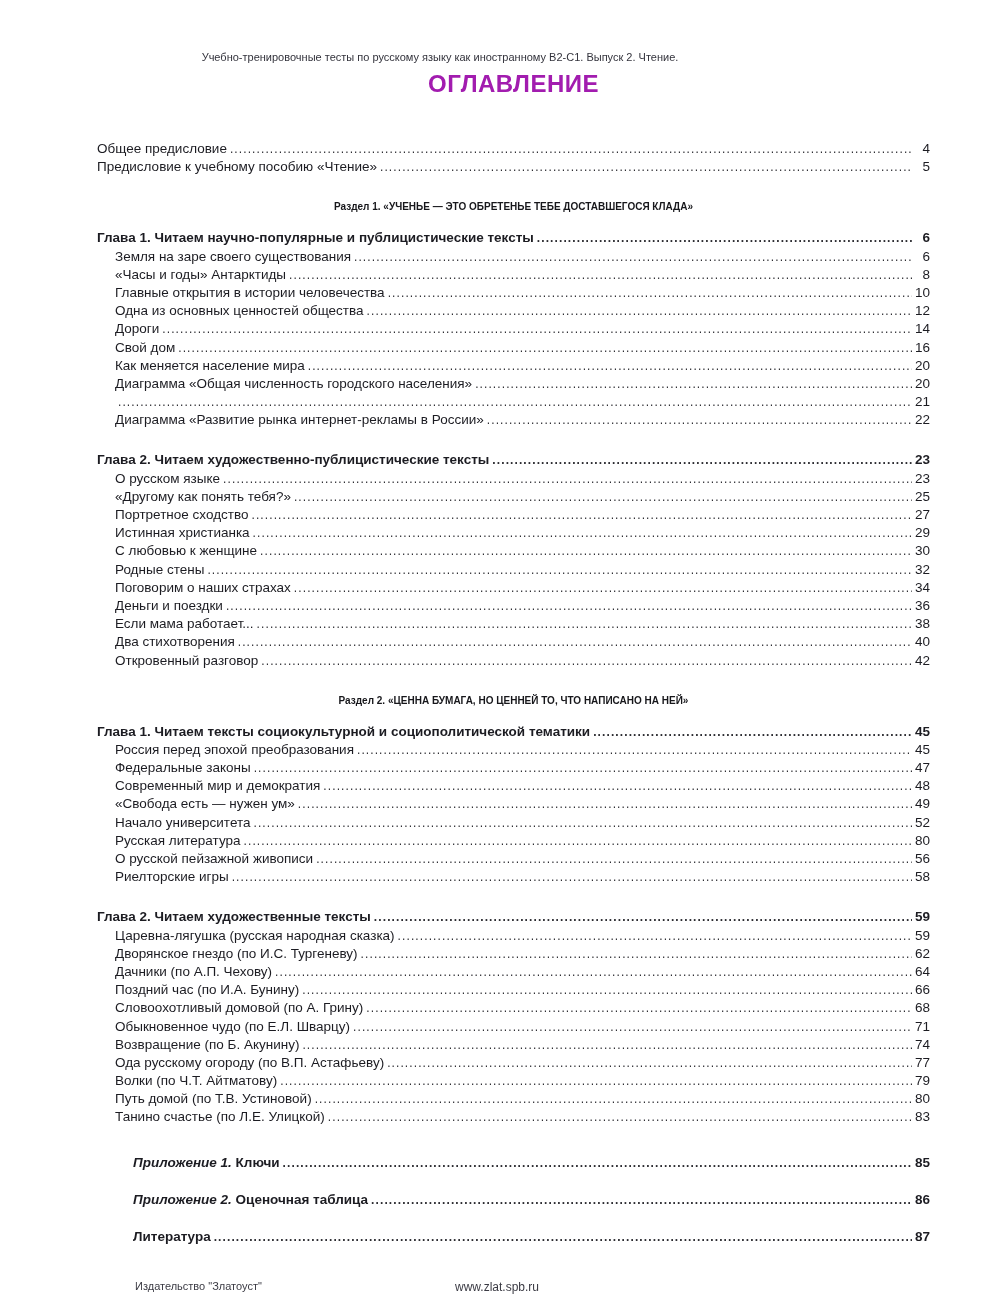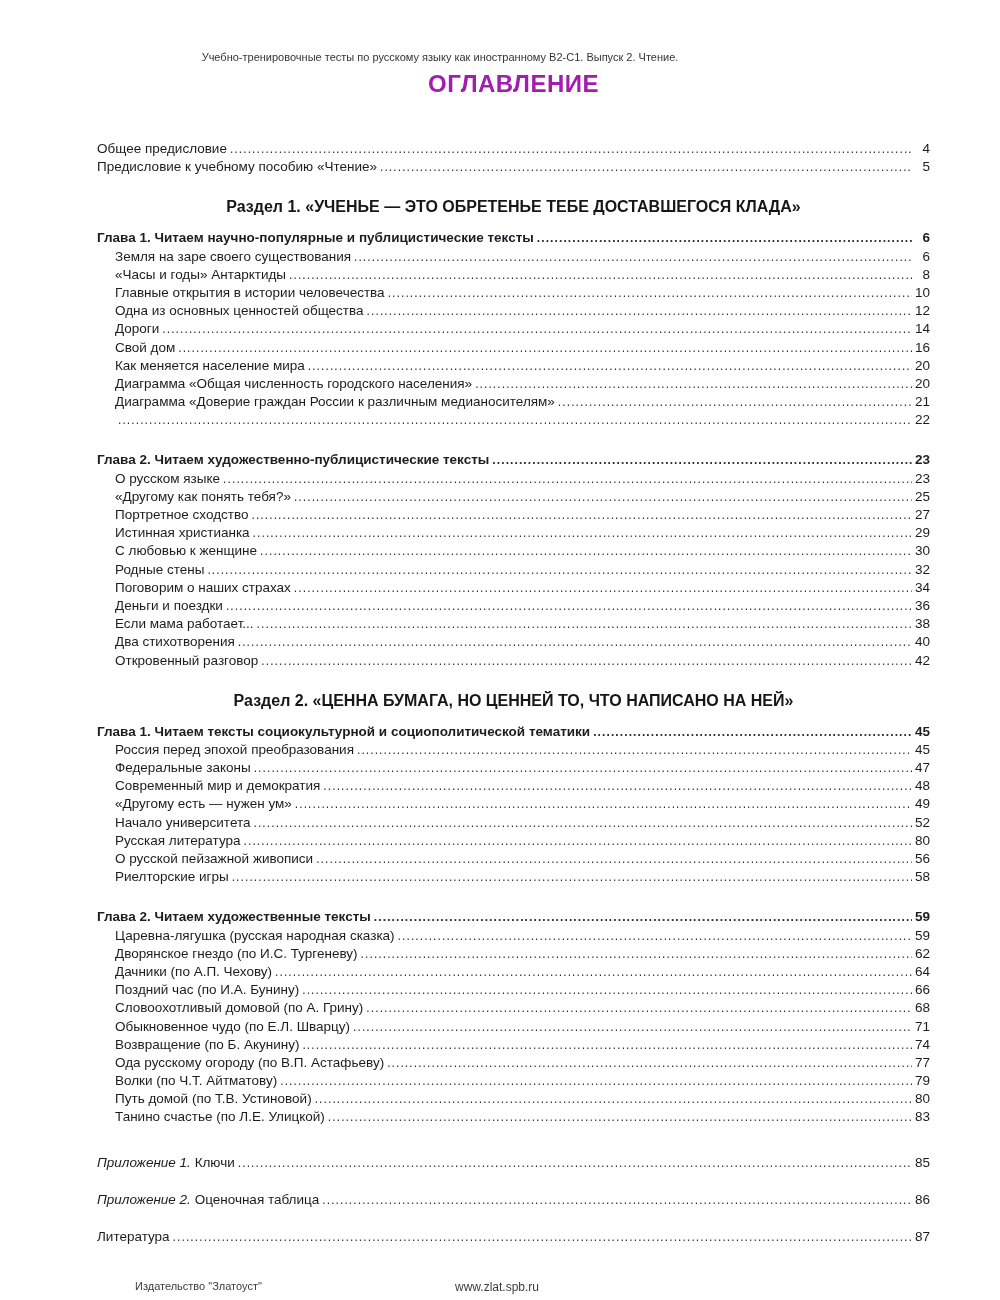--- a/index.html
+++ b/index.html
@@ -39,27 +39,27 @@
     letter-spacing:1.1px; padding:0 3px;
     font-size:12px;
     color:#2b2b30;
   }
   .trow .num{ flex:none; min-width:18px; text-align:right; }
   .sub{ padding-left:18px; }
   .chapter{ font-weight:700; }
   .group{ margin-bottom:22px; }
   .group:last-child{ margin-bottom:0; }
   .section-heading{
-    font-weight:700; font-size:16px;
+    font-weight:700; font-size:10px;
     height:18px; line-height:18px;
     text-align:center;
     margin:22px 0 13px 0;
     color:#17171b;
   }
-  .backrow{ font-weight:400; }
+  .backrow{ font-weight:700;margin-left:36px; }
   .backrow .prefix{ font-style:italic; }
   .bm-gap{ margin-top:19px; }
   .bm-first{ margin-top:27px; }
   .footer-publisher{
     position:absolute; top:1280px; left:135px;
     font-size:11px; color:#3b3b44;
   }
   .footer-site{
     position:absolute; top:1280px; left:455px;
     font-size:12px; color:#3b3b44;
@@ -124,25 +124,25 @@
         <span class="lab">Как меняется население мира</span>
         <span class="dots">............................................................................................................................................................................................................................................................................................................</span>
         <span class="num">20</span>
       </div>
       <div class="trow sub">
         <span class="lab">Диаграмма «Общая численность городского населения»</span>
         <span class="dots">............................................................................................................................................................................................................................................................................................................</span>
         <span class="num">20</span>
       </div>
       <div class="trow sub">
-        <span class="lab">Диаграмма «Доверие граждан России к различным медианосителям»</span>
         <span class="dots">............................................................................................................................................................................................................................................................................................................</span>
         <span class="num">21</span>
       </div>
       <div class="trow sub">
+        <span class="lab">Диаграмма «Развитие рынка интернет-рекламы в России»</span>
         <span class="dots">............................................................................................................................................................................................................................................................................................................</span>
         <span class="num">22</span>
       </div>
     </div>
     <div class="group">
       <div class="trow chapter">
         <span class="lab">Глава 2. Читаем художественно-публицистические тексты</span>
         <span class="dots">............................................................................................................................................................................................................................................................................................................</span>
         <span class="num">23</span>
       </div>
@@ -218,21 +218,21 @@
         <span class="lab">Федеральные законы</span>
         <span class="dots">............................................................................................................................................................................................................................................................................................................</span>
         <span class="num">47</span>
       </div>
       <div class="trow sub">
         <span class="lab">Современный мир и демократия</span>
         <span class="dots">............................................................................................................................................................................................................................................................................................................</span>
         <span class="num">48</span>
       </div>
       <div class="trow sub">
-        <span class="lab">«Другому есть — нужен ум»</span>
+        <span class="lab">«Свобода есть — нужен ум»</span>
         <span class="dots">............................................................................................................................................................................................................................................................................................................</span>
         <span class="num">49</span>
       </div>
       <div class="trow sub">
         <span class="lab">Начало университета</span>
         <span class="dots">............................................................................................................................................................................................................................................................................................................</span>
         <span class="num">52</span>
       </div>
       <div class="trow sub">
         <span class="lab">Русская литература</span>

